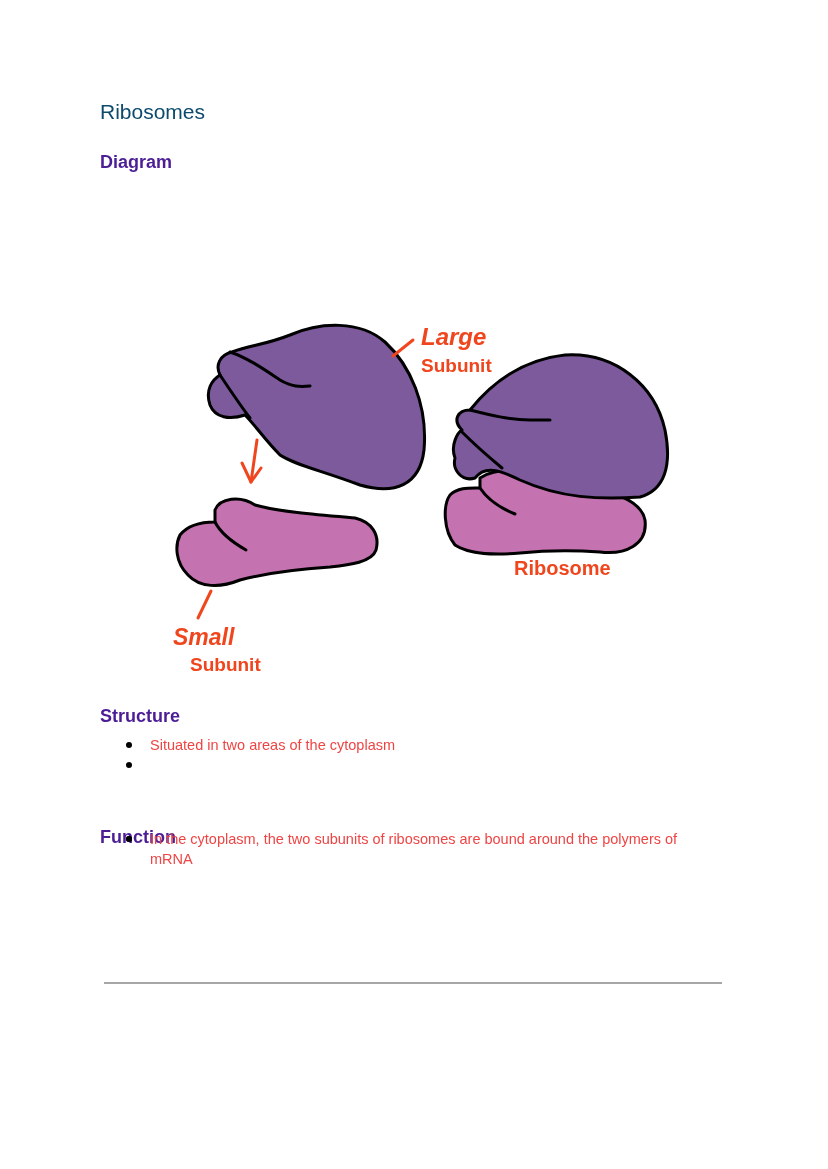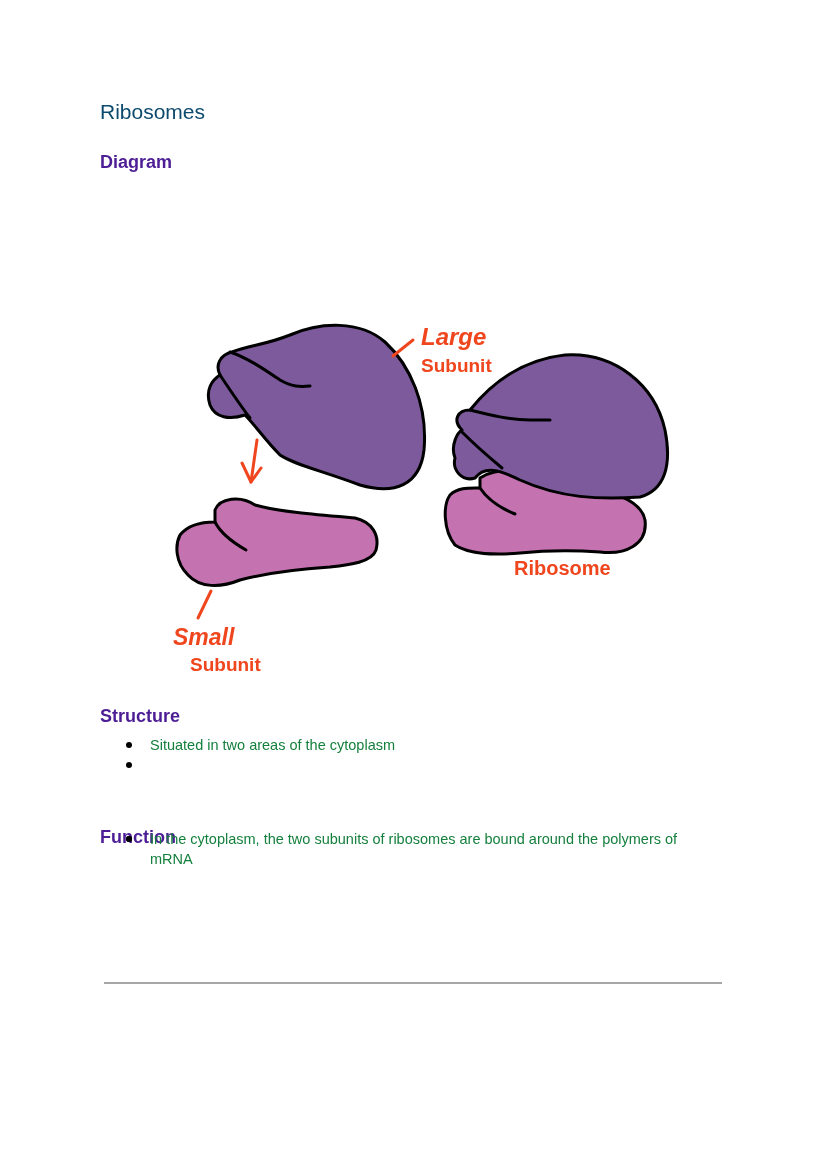--- a/index.html
+++ b/index.html
@@ -1,21 +1,21 @@
 <!DOCTYPE html>
 <html><head>
 <meta charset="utf-8">
 <style>
   html, body { margin: 0; padding: 0; background: #ffffff; }
   body { width: 828px; height: 1169px; position: relative; overflow: hidden; font-family: "Liberation Sans", sans-serif; }
   .title { position: absolute; left: 100px; top: 100px; font-size: 21px; color: #0c4a6e; }
   .h2 { position: absolute; left: 100px; font-size: 18px; color: #4c1d95; font-weight: bold; }
   .diagram { position: absolute; left: 0; top: 250px; width: 828px; height: 440px; }
   ul.bullets { position: absolute; left: 100px; margin: 0; padding: 0; list-style: none; width: 620px; }
-  ul.bullets li { position: relative; padding-left: 50px; font-size: 14.5px; line-height: 20px; color: #15803d; }
+  ul.bullets li { position: relative; padding-left: 50px; font-size: 14.5px; line-height: 20px; color: #ef4444; }
   ul.bullets li .dot { position: absolute; left: 26px; top: 7px; width: 6px; height: 6px; border-radius: 50%; background: #000; }
   .hr { position: absolute; left: 104px; top: 982px; width: 618px; height: 2px; background: #a6a6a6; }
 </style>
 </head>
 <body>
 
 <div class="title">Ribosomes</div>
 
 <div class="h2" style="top:152px;">Diagram</div>
 

